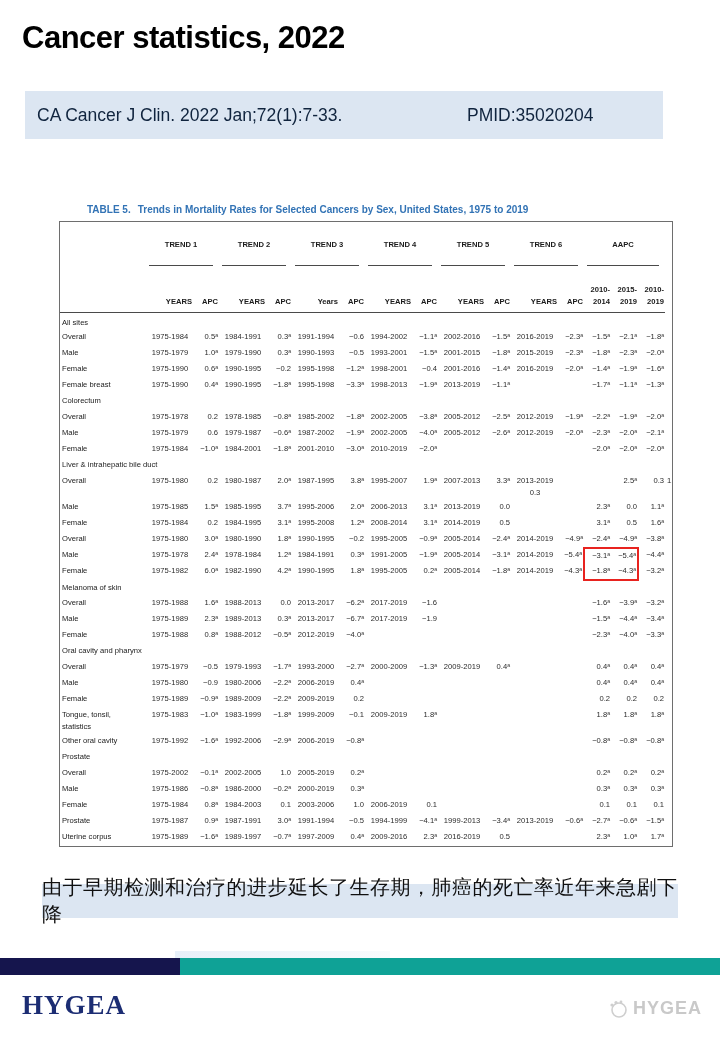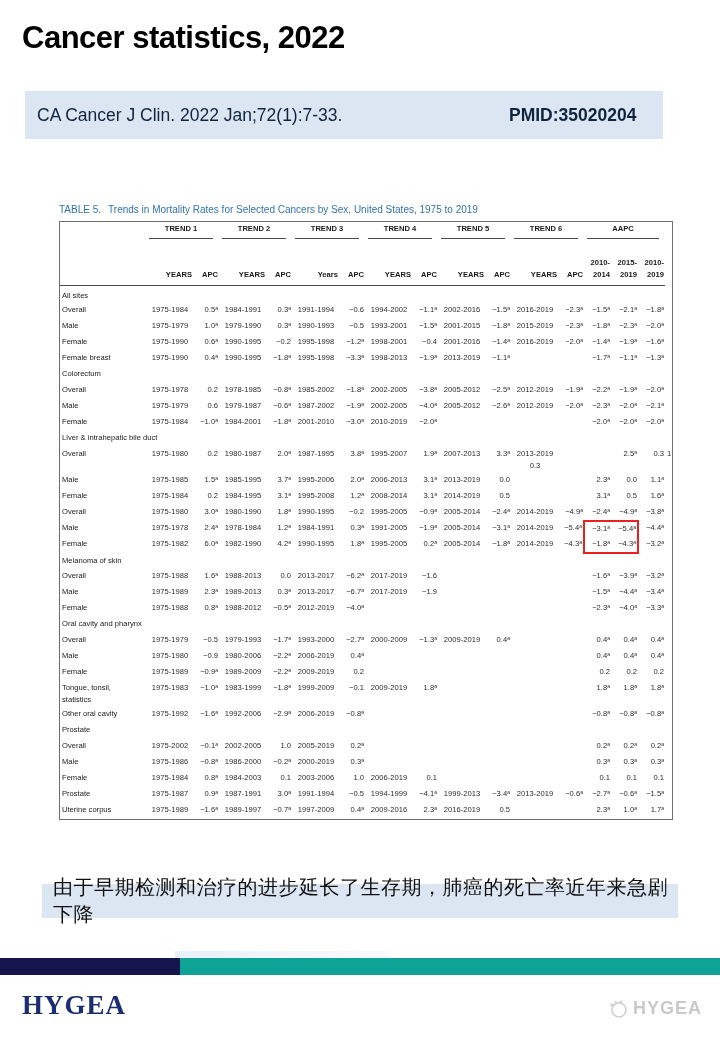--- a/index.html
+++ b/index.html
@@ -11,36 +11,36 @@
   .slide-title {
     position:absolute; left:22px; top:20px;
     font-size:31px; font-weight:bold; letter-spacing:-0.5px; color:#000;
   }
   .citation-bar {
     position:absolute; left:25px; top:91px; width:638px; height:48px;
     background:#dce6f2; display:flex; align-items:center;
     font-size:17.5px; color:#10243e;
   }
   .citation-bar .cite-text { margin-left:12px; }
-  .citation-bar .pmid { position:absolute; left:484px;font-weight:bold; }
+  .citation-bar .pmid { position:absolute; left:442px; }
 
   
   .table-wrap { position:absolute; left:59px; top:204px; width:614px; }
-  .paper-table-title { font-size:10px; font-weight:normal; color:#3273b5; margin-bottom:6px; }
+  .paper-table-title { font-size:10px; font-weight:bold; color:#3273b5; margin-bottom:6px;margin-left:28px; }
   .paper-table-title .tlabel { margin-right:7px; }
   .paper-table-box { border:1px solid #6e6e6e; background:#fff; }
   table.stats { width:100%; border-collapse:collapse; table-layout:fixed; }
   table.stats th, table.stats td {
     font-size:7.6px; line-height:12px; overflow:hidden;
     padding:1px 1px 1px 2px; vertical-align:top; white-space:pre-line;
   }
   thead th { font-weight:bold; color:#1a1a1a; }
   th.group-th { padding-top:6px; }
   th.group-th .gline {
-    text-align:center; padding-bottom:3px; margin:0 5px 0 1px;
+    text-align:center; padding-bottom:14px; margin:16px 5px 0 1px;
     border-bottom:1px solid #4a4a4a;
   }
   tr.subhead th { border-bottom:1px solid #4a4a4a; padding-top:17px; padding-bottom:4px; vertical-align:bottom; }
   th.sh-years { text-align:right; }
   th.sh-apc, th.sh-aapc { text-align:right; padding-right:3px; }
   tbody td { height:16px; color:#2b2b2b; }
   tbody tr.first-body td { padding-top:4px; }
   td.lbl { text-align:left; color:#1a1a1a; }
   td.ind { padding-left:12px; }
   td.yrs { text-align:center; }
@@ -49,21 +49,21 @@
   td.hl-bottom { border-bottom:2px solid #e8231f; }
   td.hl-left { border-left:2px solid #e8231f; }
   td.hl-right { border-right:2px solid #e8231f; }
 
   
   .callout {
     position:absolute; left:42px; top:884px; width:636px; height:34px;
     background:#dce6f2; display:flex; align-items:center;
     font-size:20px; color:#101010; letter-spacing:0.5px;
   }
-  .callout span { margin-left:11px; }
+  .callout span { }
 
   
   .bar-glow { position:absolute; left:175px; top:951px; width:215px; height:8px;
     background:linear-gradient(90deg,#e7f0f9,#f8fbfd); }
   .bottom-bar { position:absolute; left:0; top:958px; width:720px; height:17px; background:#0fa296; }
   .bottom-bar .navy-seg { position:absolute; left:0; top:0; width:180px; height:17px; background:#15154d; }
   .logo-left {
     position:absolute; left:22px; top:990px;
     font-family:"Liberation Serif", serif; font-weight:bold;
     font-size:27px; color:#1c2d73; letter-spacing:1px;

